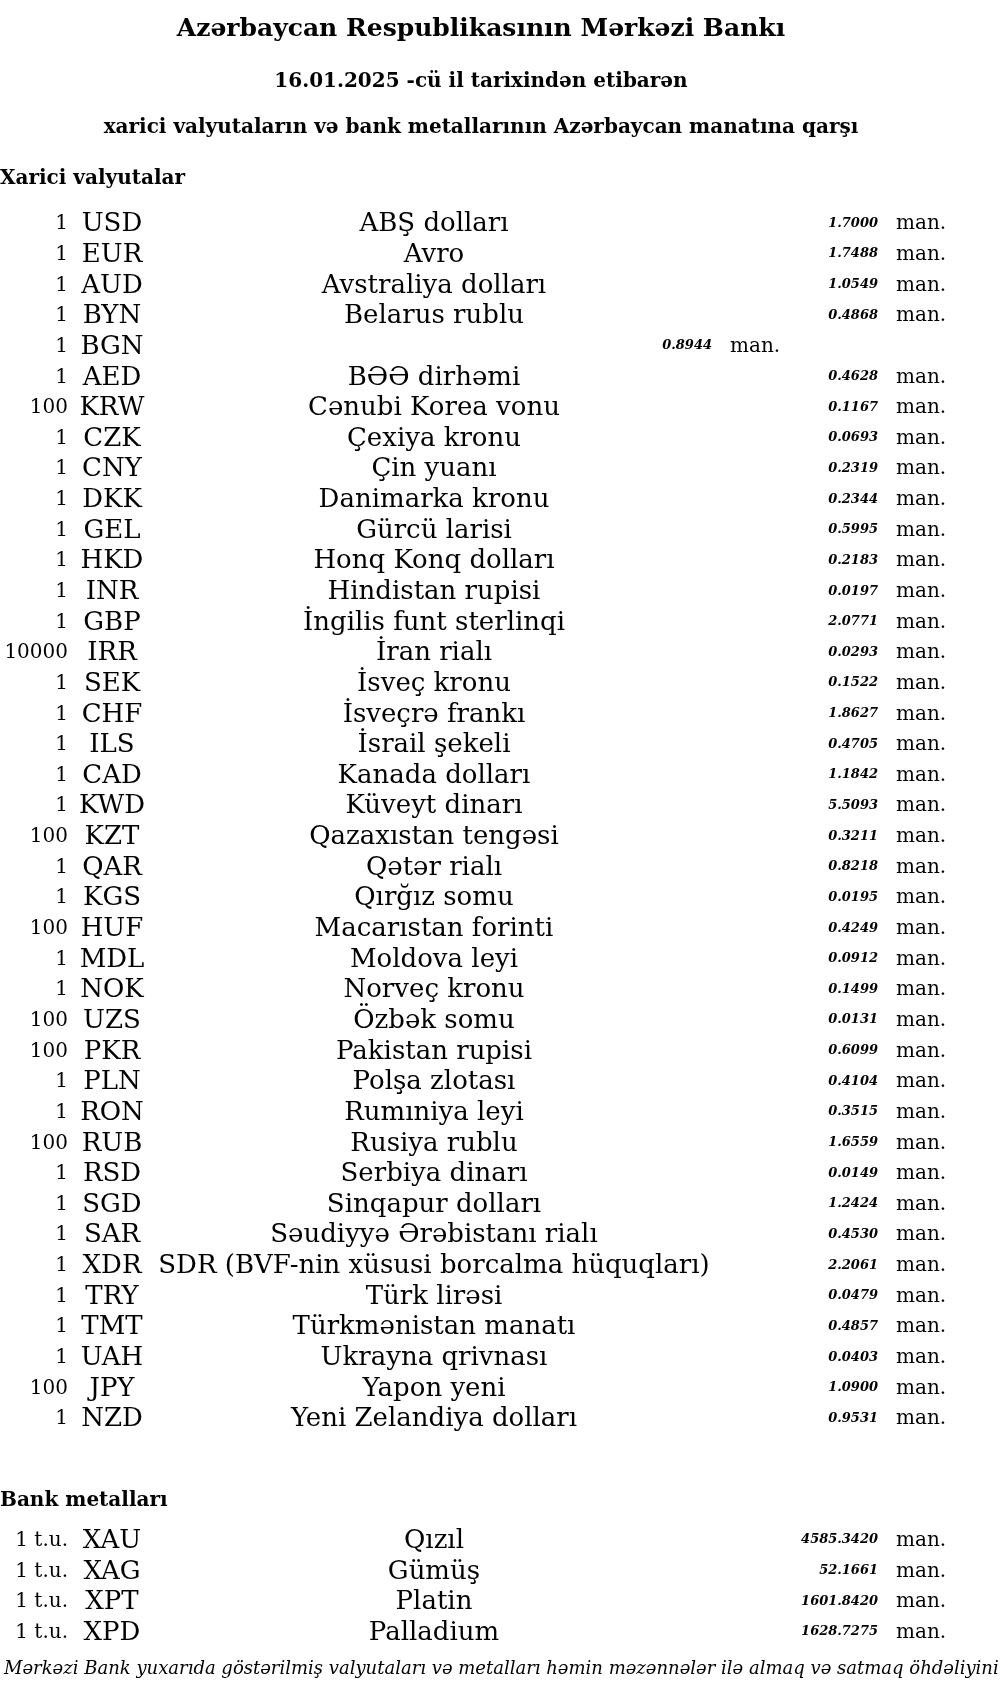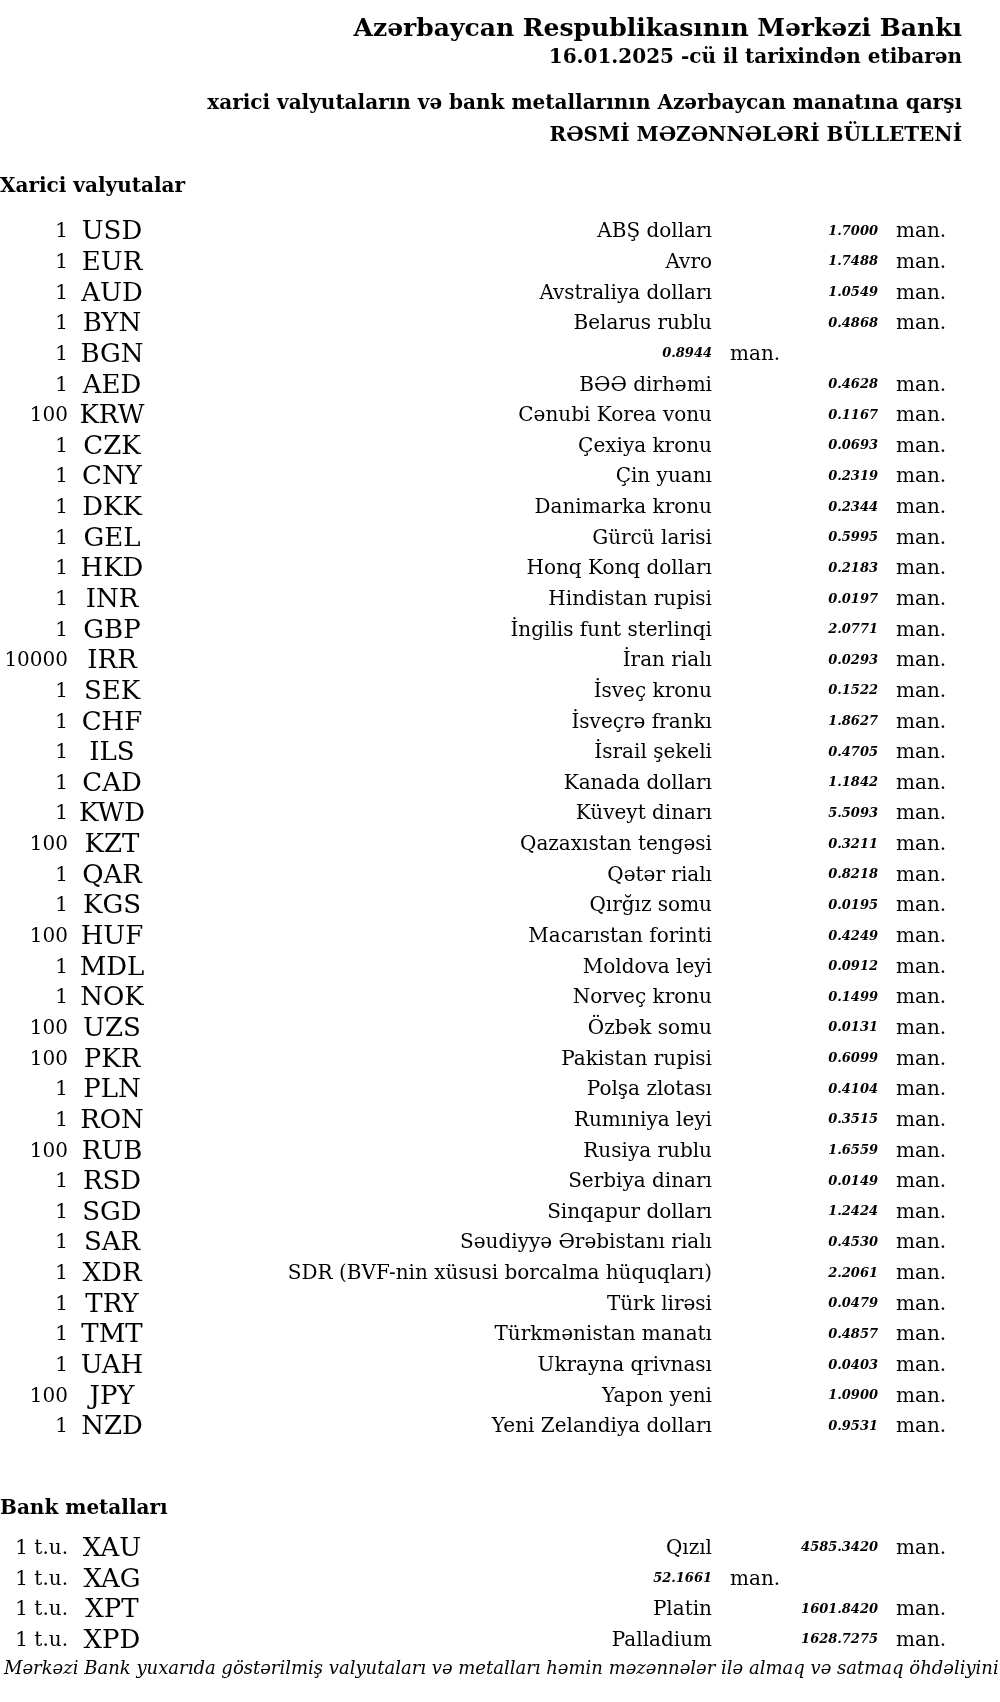--- a/index.html
+++ b/index.html
@@ -5,66 +5,65 @@
   html, body { margin: 0; padding: 0; background: #ffffff; }
   .page {
     position: relative;
     width: 1000px;
     height: 1702px;
     background: #ffffff;
     color: #000000;
     font-family: "DejaVu Serif", "Liberation Serif", serif;
     overflow: hidden;
   }
-  .headings { padding-top: 13px; padding-right: 38px; text-align: right; }
+  .headings { padding-top: 13px; padding-right: 38px; text-align: center; }
   .bank-title { font-size: 25px; font-weight: bold; line-height: 30px; margin: 0; }
   .date-line, .subtitle, .bulletin-title {
     font-size: 20px; font-weight: bold; line-height: 26px; margin: 0;
   }
-  .date-line { margin-top: 0; }
+  .date-line { margin-top: 24px; }
   .subtitle { margin-top: 20px; }
   .bulletin-title { margin-top: 6px; }
   .section-heading {
     font-size: 20px; font-weight: bold; line-height: 26px;
     padding-right: 38px; margin: 0;
   }
   .currencies-heading { margin-top: 25px; }
   .metals-heading { margin-top: 53px; }
   .rate-table { margin-top: 17px; }
   .metals-table { margin-top: 12px; }
   .row {
     display: grid;
     grid-template-columns: 68px 88px 1fr 166px 122px;
     align-items: center;
     height: 30.65px;
   }
   .qty  { text-align: right; font-size: 20px; white-space: nowrap; }
   .code { text-align: center; font-size: 26px; white-space: nowrap; }
-  .name { text-align: right; font-size: 20px; white-space: nowrap; }
+  .name { text-align: center; font-size: 26px; white-space: nowrap; }
   .rate { text-align: right; font-size: 13px; font-weight: bold; font-style: italic; white-space: nowrap; }
   .unit { text-align: left; padding-left: 18px; font-size: 20px; white-space: nowrap; }
   .footer-note {
     position: absolute;
     left: 4px;
     bottom: 6px;
     font-size: 18px;
     font-style: italic;
     white-space: nowrap;
   }
 </style>
 </head>
 <body>
 
 <div class="page">
 
   <div class="headings">
     <h1 class="bank-title">Azərbaycan Respublikasının Mərkəzi Bankı</h1>
     <p class="date-line">16.01.2025 -cü il tarixindən etibarən</p>
     <p class="subtitle">xarici valyutaların və bank metallarının Azərbaycan manatına qarşı</p>
-    <p class="bulletin-title">RƏSMİ MƏZƏNNƏLƏRİ BÜLLETENİ</p>
   </div>
 
   <h2 class="section-heading currencies-heading">Xarici valyutalar</h2>
 
   <div class="rate-table">
 
       <div class="row">
         <span class="qty">1</span>
         <span class="code">USD</span>
         <span class="name">ABŞ dolları</span>
@@ -392,20 +391,21 @@
         <span class="qty">1 t.u.</span>
         <span class="code">XAU</span>
         <span class="name">Qızıl</span>
         <span class="rate">4585.3420</span>
         <span class="unit">man.</span>
       </div>
 
       <div class="row">
         <span class="qty">1 t.u.</span>
         <span class="code">XAG</span>
+        <span class="name">Gümüş</span>
         <span class="rate">52.1661</span>
         <span class="unit">man.</span>
       </div>
 
       <div class="row">
         <span class="qty">1 t.u.</span>
         <span class="code">XPT</span>
         <span class="name">Platin</span>
         <span class="rate">1601.8420</span>
         <span class="unit">man.</span>

